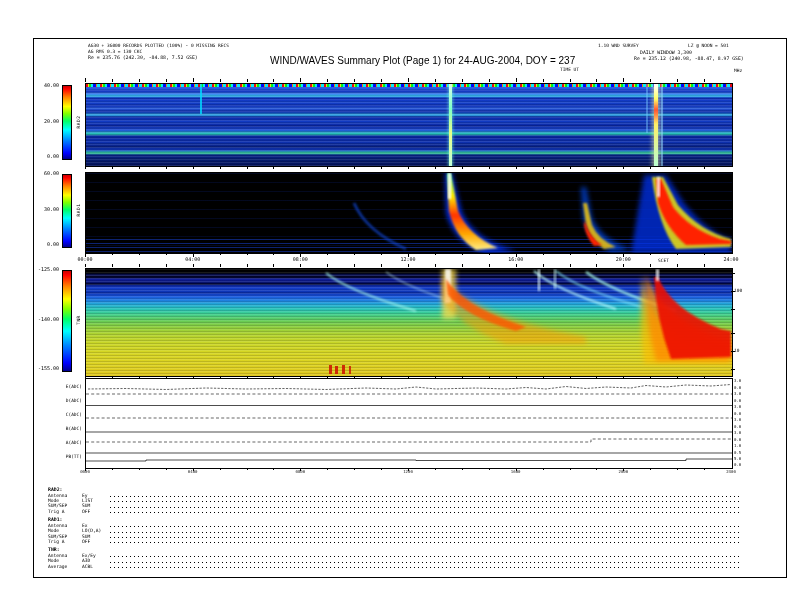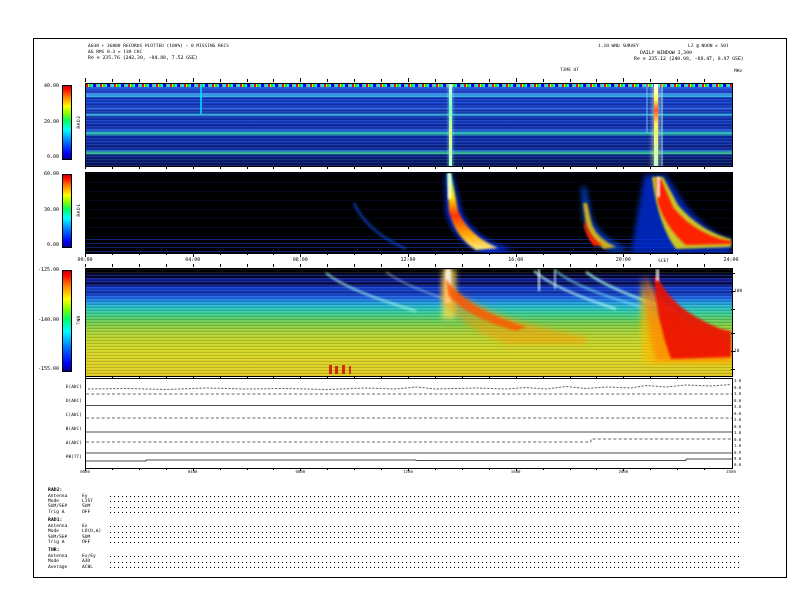--- a/index.html
+++ b/index.html
@@ -45,20 +45,21 @@
 
   <div class="t tiny" style="left:88px;top:43px;font-size:4.5px">AG30 + 3G000 RECORDS PLOTTED (100%) - 0 MISSING RECS</div>
   <div class="t tiny" style="left:88px;top:49px;font-size:4.5px">AG RMS 0.3 = 130 CKC</div>
   <div class="t tiny" style="left:88px;top:55px;font-size:4.8px">Re =  235.76 (242.30, -84.88, 7.52 GSE)</div>
 
   <div class="t tiny" style="left:598px;top:43px;font-size:4.5px">1.10 WND SURVEY</div>
   <div class="t tiny" style="left:688px;top:43px;font-size:4.5px">LZ @ NOON = 501</div>
   <div class="t tiny" style="left:640px;top:50px;font-size:4.8px">DAILY WINDOW 3,300</div>
   <div class="t tiny" style="left:634px;top:56px;font-size:4.8px">Re =  235.12 (240.98, -88.47, 8.97 GSE)</div>
 
+  <div class="t title" style="left:270px;top:55px;width:300px;text-align:center">WIND/WAVES Summary Plot (Page 1) for 24-AUG-2004, DOY = 237</div>
   <div class="t tiny" style="left:560px;top:67px;font-size:4.5px">TIME UT</div>
   <div class="t tiny" style="left:734px;top:68px;font-size:4.5px">MHz</div>
 
   <div class="cb" style="top:85px;height:73px"></div>
   <span class="cbt" style="top:83px">40.00</span>
   <span class="cbt" style="top:119px">20.00</span>
   <span class="cbt" style="top:154px">0.00</span>
   <span class="vlab" style="left:78px;top:122px">RAD2</span>
 
   <div class="cb" style="top:174px;height:72px"></div>

